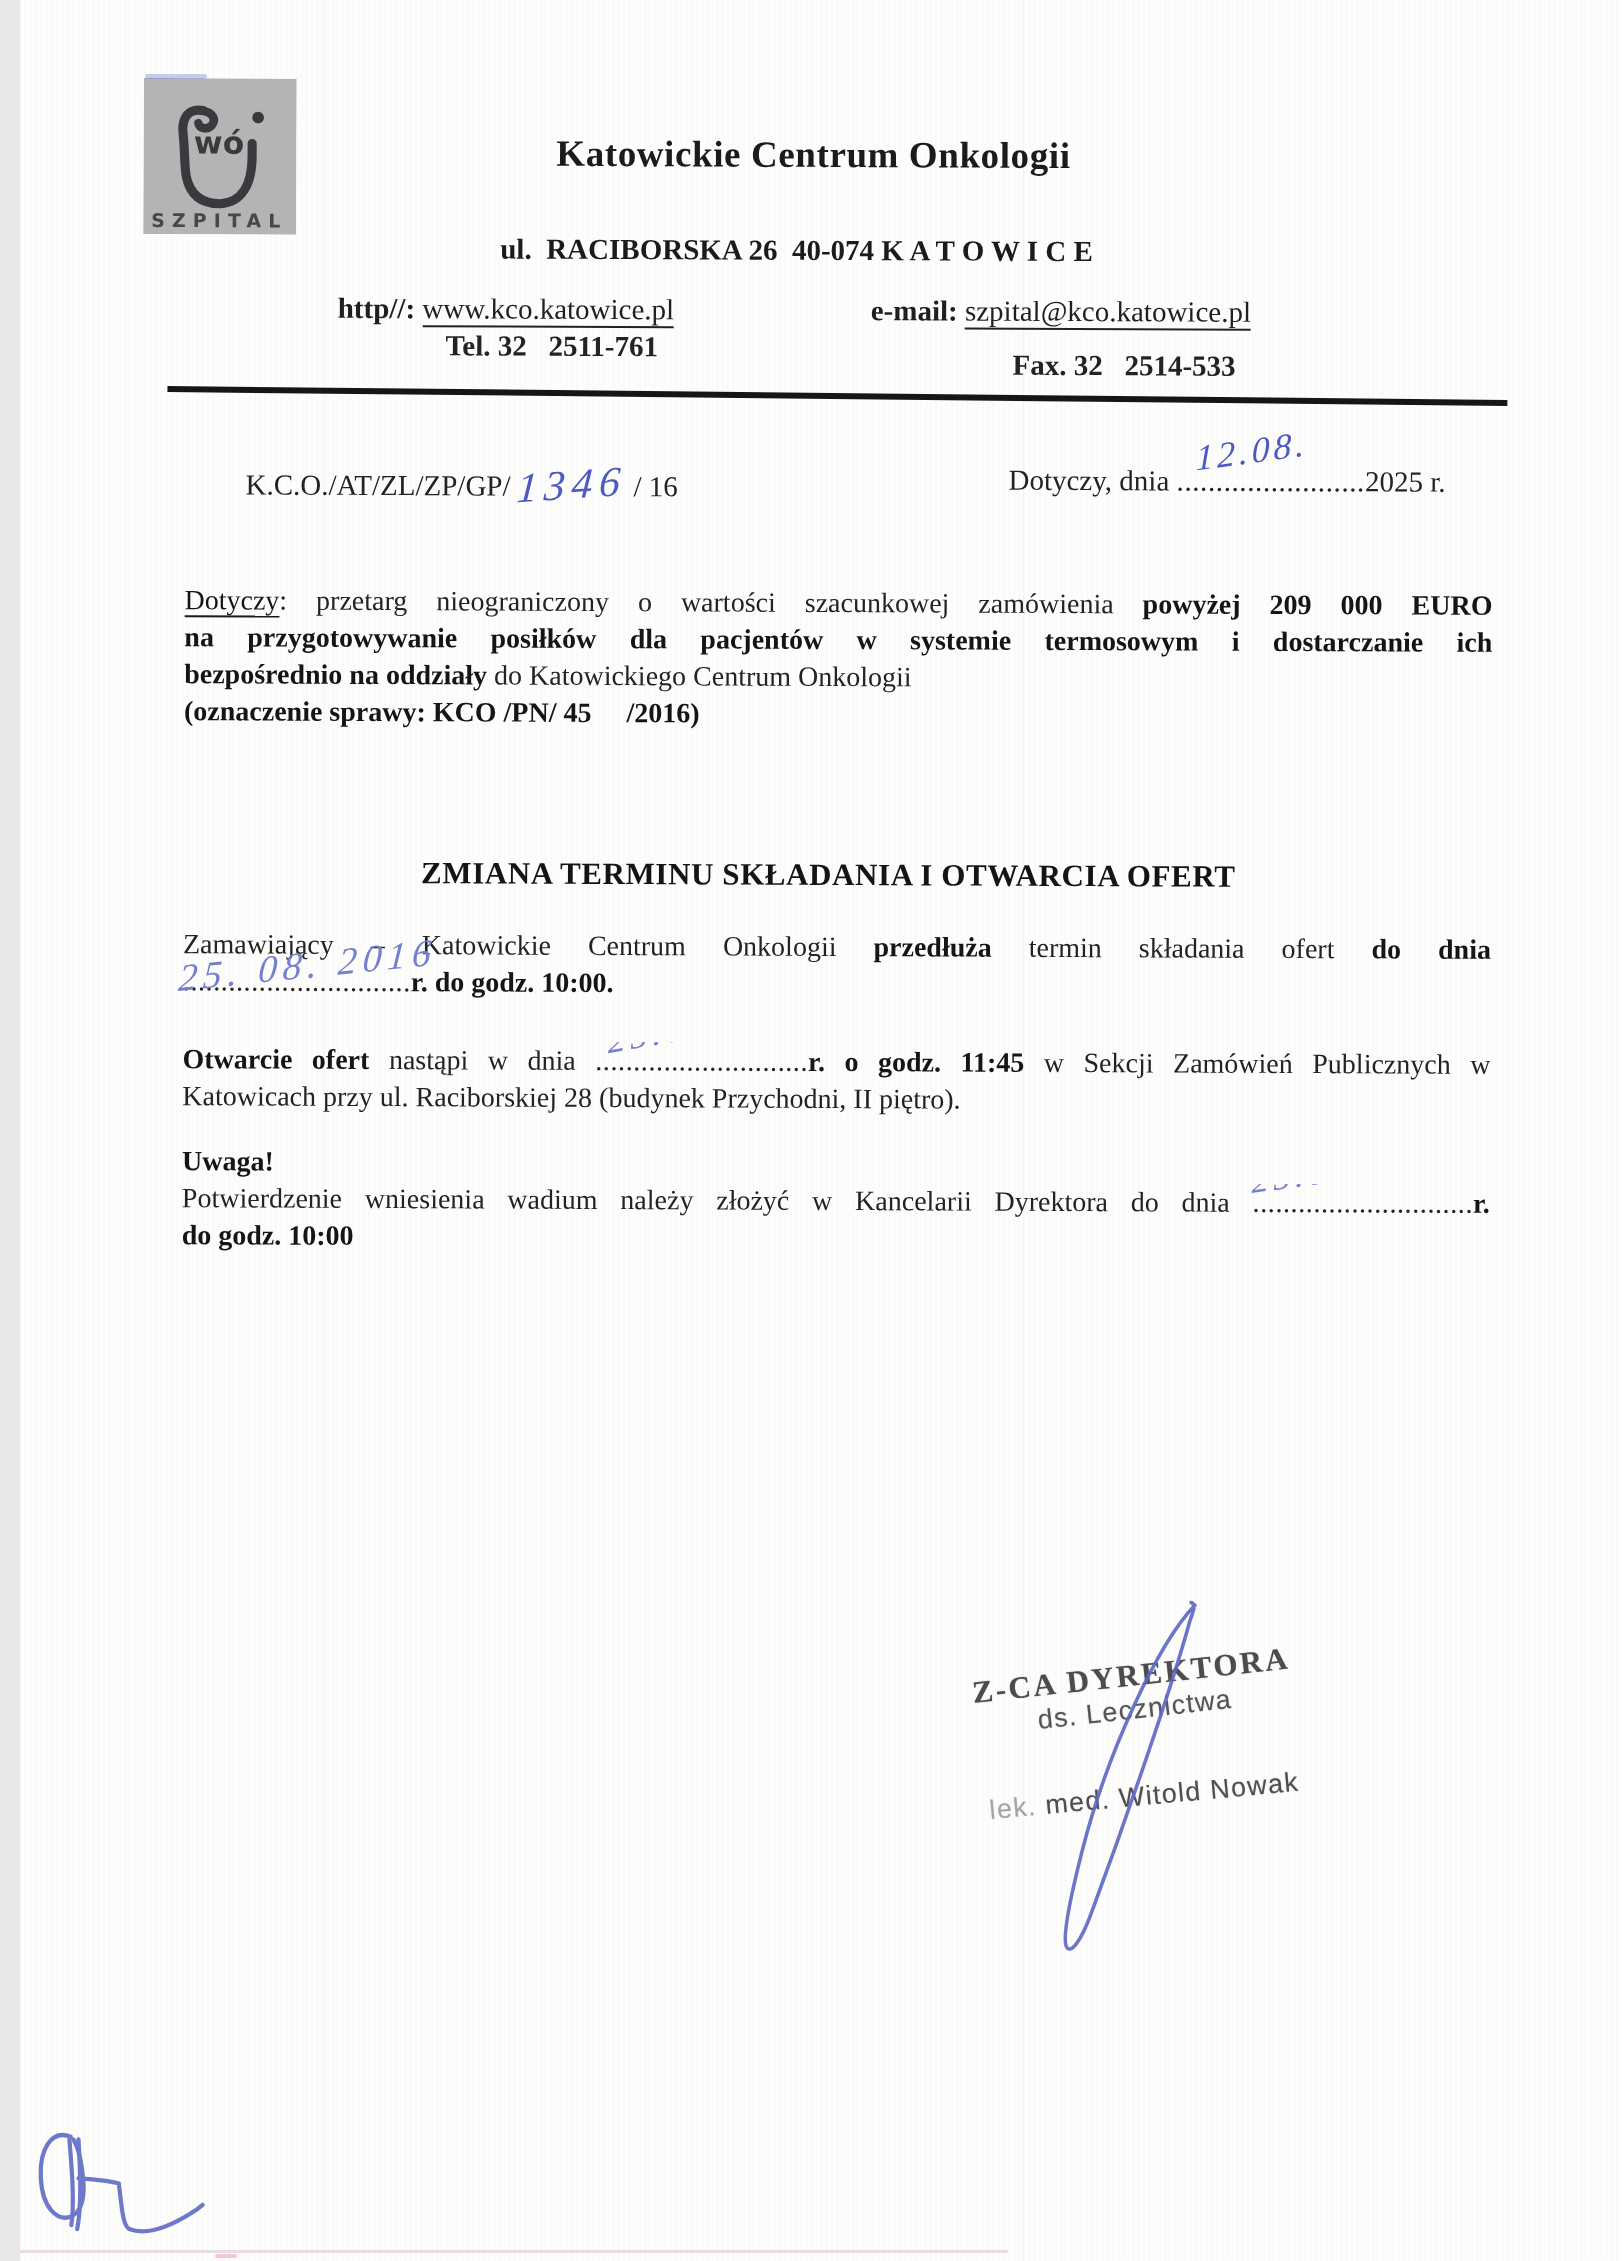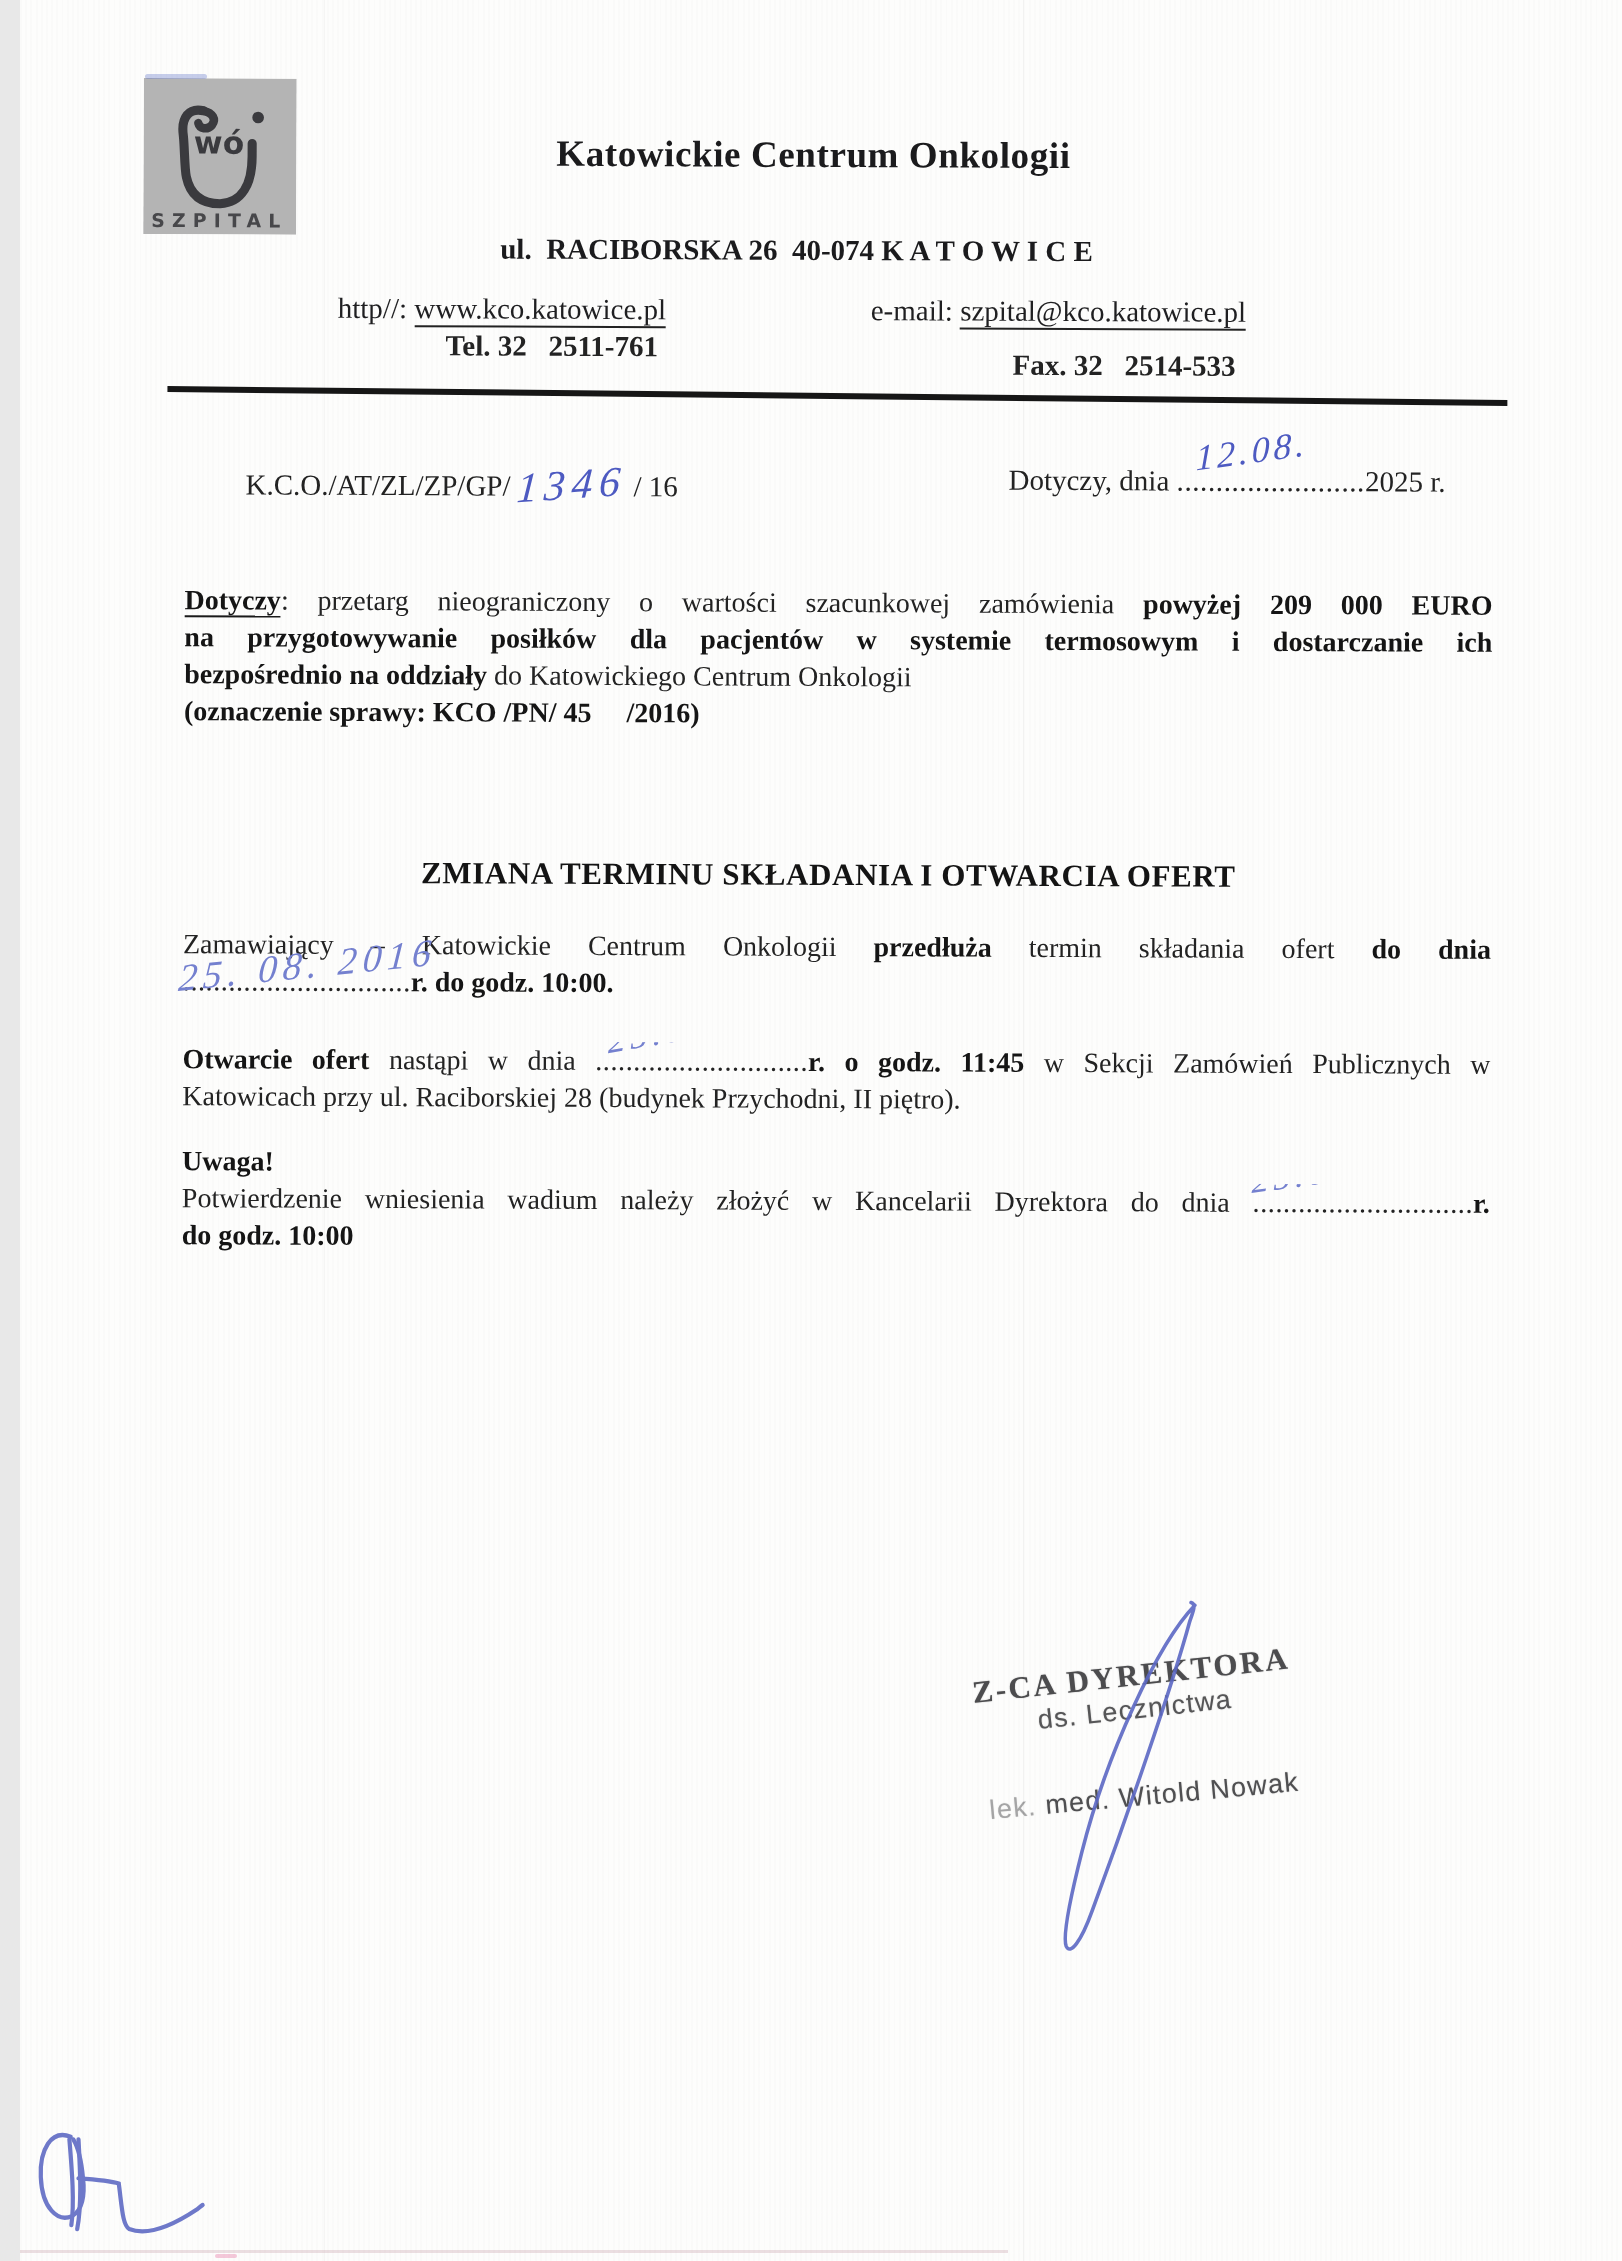--- a/index.html
+++ b/index.html
@@ -20,21 +20,21 @@
   #logo-box{left:123px;top:81px;width:153px;height:156px;}
 
   
   #org-name{left:26px;top:133px;width:1534px;text-align:center;
     font-size:37px;font-weight:bold;letter-spacing:0.6px;color:#1b1b1d;}
   #address-line{left:0;top:234px;width:1553px;text-align:center;
     font-size:29px;font-weight:bold;white-space:pre;color:#1b1b1d;}
   .contact{font-size:29px;color:#1f1f21;}
   #web-block{left:318px;top:294px;}
   #email-block{left:851px;top:294px;}
-  .contact .lbl{font-weight:normal;}
+  .contact .lbl{font-weight:bold;}
   .contact .lnk{border-bottom:2.6px solid #222;padding-bottom:1.3px;}
   #tel-block{left:426px;top:331px;font-size:29px;font-weight:bold;white-space:pre;}
   #fax-block{left:993px;top:348px;font-size:29px;font-weight:bold;white-space:pre;}
   #header-rule{left:148px;top:393px;width:1340px;height:5.8px;background:#161616;
     transform:rotate(0.35deg);}
 
   
   #ref-left{left:183px;top:426px;font-size:29px;white-space:pre;}
   #ref-right{left:946px;top:430px;font-size:29px;white-space:pre;}
 
@@ -43,21 +43,21 @@
   #subject-block{left:166px;top:584px;}
   #main-title{left:0;top:857px;width:1622px;text-align:center;
     font-size:31px;font-weight:bold;letter-spacing:0.6px;color:#141414;}
   #para1-block{left:166px;top:928px;}
   #para2-block{left:166px;top:1043px;}
   #notice-block{left:166px;top:1145px;}
   .jline{text-align:justify;height:37px;overflow:hidden;}
   .jline::after{content:"";display:inline-block;width:100%;height:0;}
   .b{font-weight:bold;color:#151515;}
   .pre{white-space:pre;}
-  .u-label{font-weight:bold;border-bottom:2.6px solid #1a1a1a;padding-bottom:0;color:#151515;}
+  .u-label{font-weight:normal;border-bottom:2.6px solid #1a1a1a;padding-bottom:0;color:#151515;}
   .dots{position:relative;letter-spacing:0.6px;}
 
   
   .hand{
     font-family:"Liberation Serif","DejaVu Serif",serif;
     font-style:italic;
     color:#5663c5;
     white-space:nowrap;
     pointer-events:none;
   }

